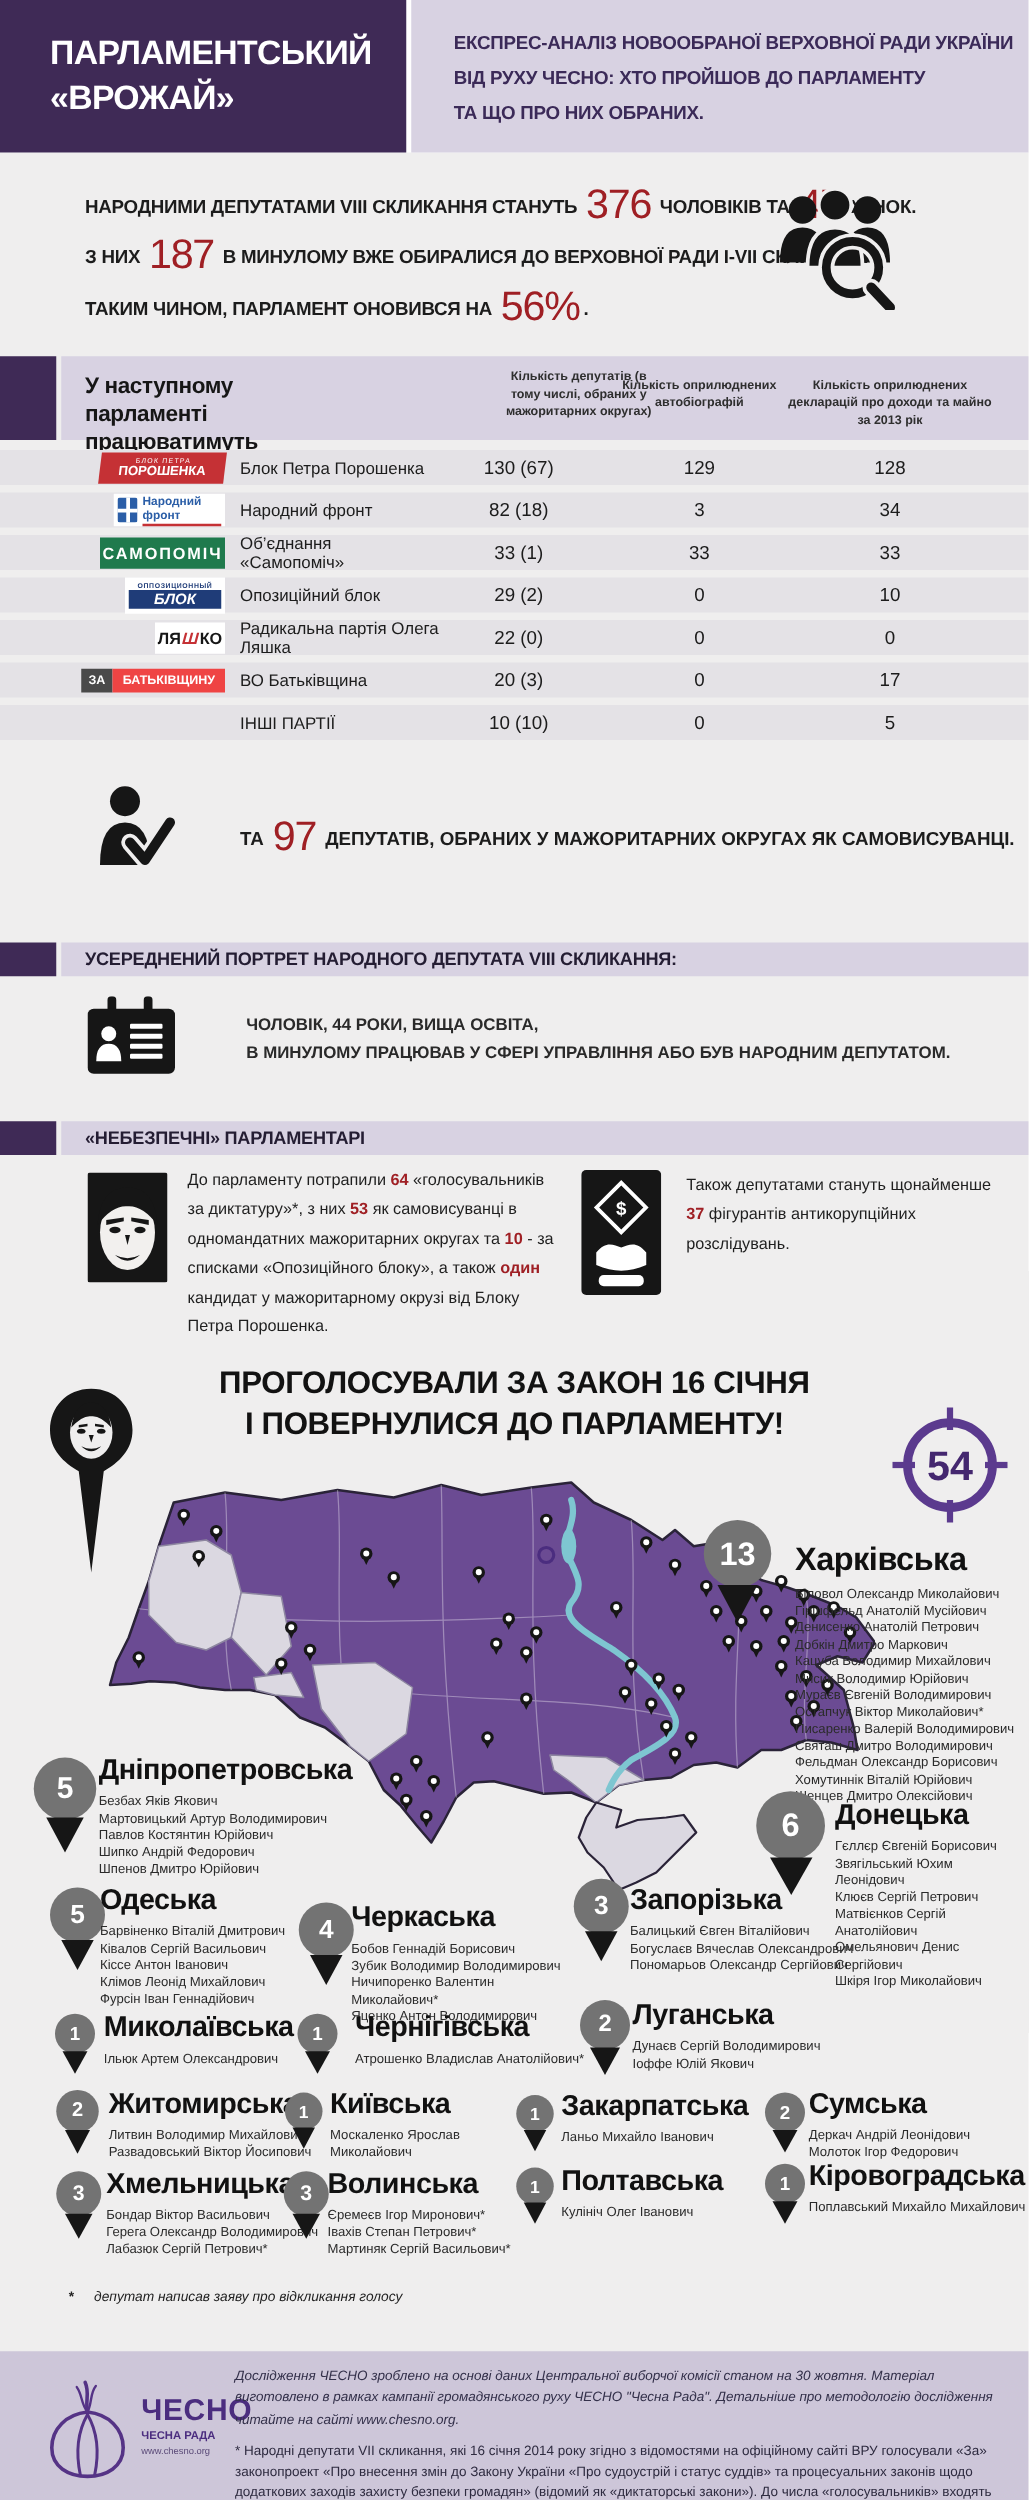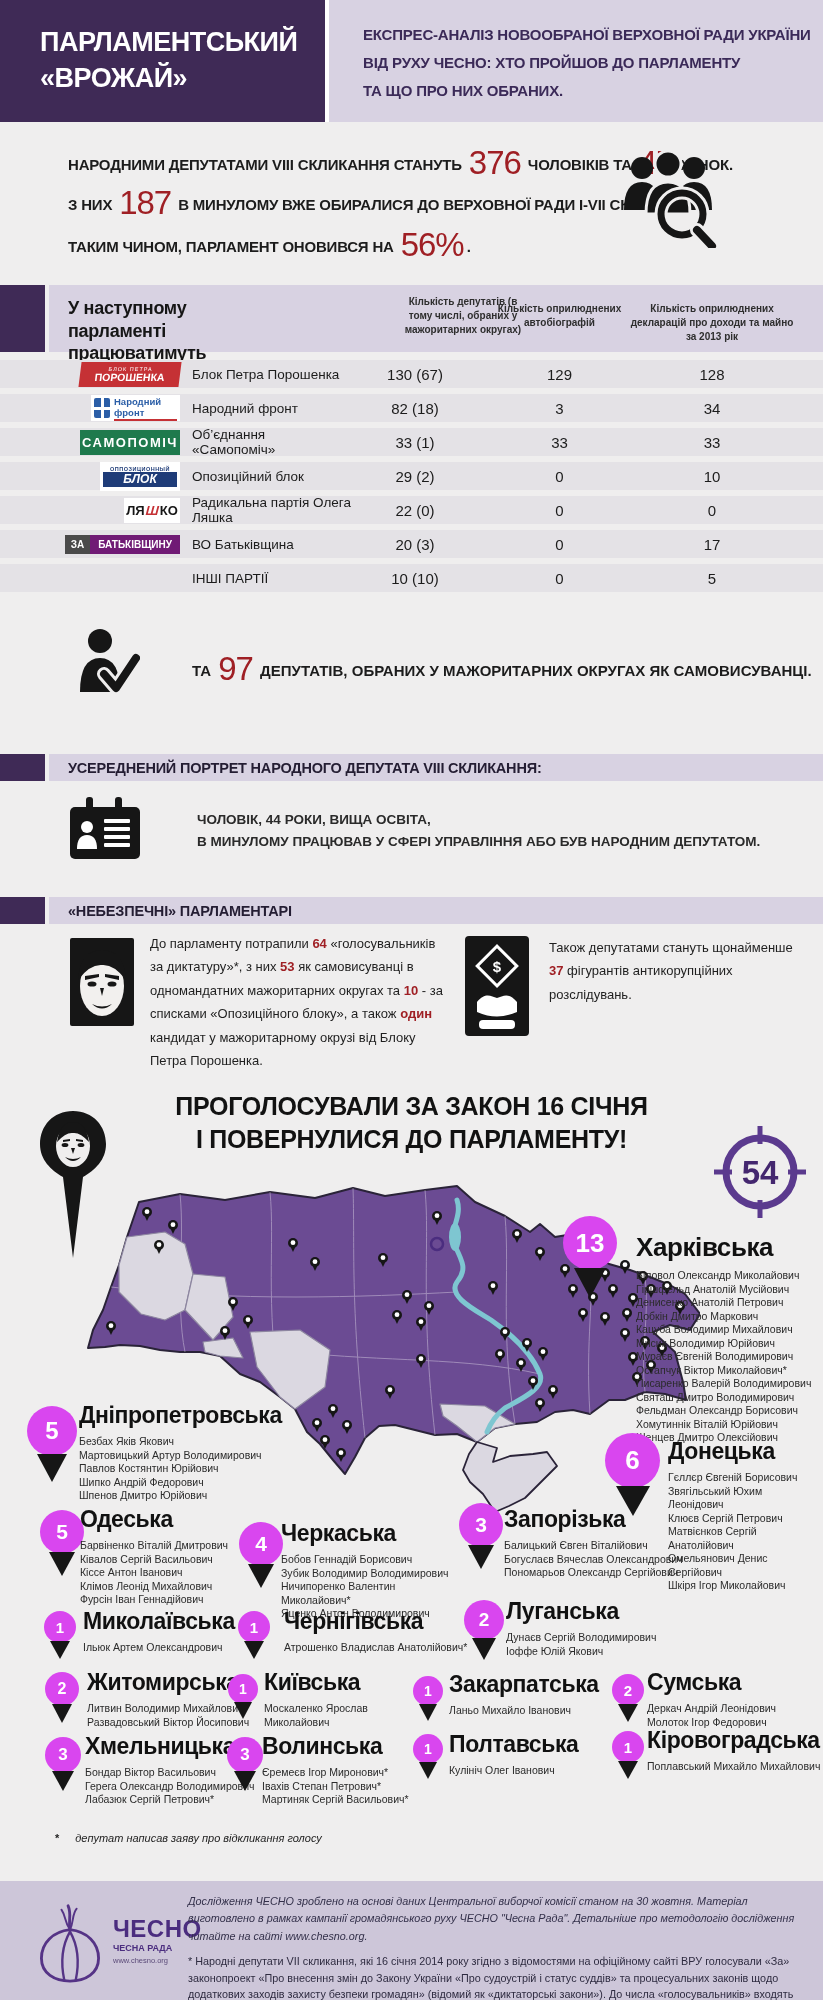--- a/index.html
+++ b/index.html
@@ -49,21 +49,21 @@
   .logo-samopomich .l0{font-size:13px;font-weight:700;letter-spacing:1.5px;}
   .logo-oppo{flex-direction:column;background:#fff;width:80px;height:29px;justify-content:center;padding:1px 0;box-sizing:border-box;}
   .logo-oppo .l0{font-size:5.5px;font-weight:700;color:#1f3c78;letter-spacing:0.5px;}
   .logo-oppo .l1{font-size:12px;font-weight:700;font-style:italic;color:#fff;background:#1f3c78;width:92%;
                  text-align:center;line-height:1.25;}
   .logo-lyashko{background:#fff;width:56px;height:25px;justify-content:center;}
   .logo-lyashko span{font-size:13px;font-weight:700;color:#161616;}
   .logo-lyashko .l1{color:#c53135;transform:skewX(-15deg);padding:0 1px;}
   .logo-batkiv{height:23px;}
   .logo-batkiv .l0{background:#4a4a4a;color:#fff;font-size:10px;font-weight:700;padding:4px 6px;}
-  .logo-batkiv .l1{background:#701a75;color:#fff;font-size:10px;font-weight:700;padding:4px 8px;}
+  .logo-batkiv .l1{background:#ef4444;color:#fff;font-size:10px;font-weight:700;padding:4px 8px;}
   
   .selfnom{position:relative;height:146px;}
   .selfnom p{position:absolute;left:192px;top:52px;margin:0;font-size:15px;font-weight:700;}
   .selfnom svg{position:absolute;left:76px;top:30px;}
   
   .sbar{position:relative;height:27px;}
   .sbar .tab{position:absolute;left:0;top:0;width:45px;height:27px;background:#3f2a56;}
   .sbar .bar{position:absolute;left:49px;right:0;top:0;height:27px;background:#d8d2e2;}
   .sbar .txt{position:absolute;left:68px;top:0;height:27px;display:flex;align-items:center;
              font-size:14.5px;font-weight:700;color:#241d33;letter-spacing:-0.2px;}
@@ -81,21 +81,21 @@
   .danger .rtext{left:549px;top:12px;width:252px;}
   
   .mapsec{position:relative;height:805px;}
   .map-title{position:absolute;left:0;top:14px;width:100%;text-align:center;font-size:25px;font-weight:700;
              letter-spacing:-0.3px;line-height:1.3;color:#121212;}
   .yanukpin{position:absolute;left:38px;top:34px;}
   .crosshair{position:absolute;left:712px;top:48px;}
   .ukrmap{position:absolute;left:85px;top:106px;}
   .region{position:absolute;left:0;top:0;}
   .pin{position:absolute;}
-  .pin-head{background:#d946ef;border-radius:50%;color:#fff;font-weight:700;display:flex;align-items:center;justify-content:center;}
+  .pin-head{background:#737373;border-radius:50%;color:#fff;font-weight:700;display:flex;align-items:center;justify-content:center;}
   .pin-tail{width:0;height:0;border-left:0 solid transparent;border-right:0 solid transparent;
             border-top:0 solid #161616;margin:-2px auto 0;}
   .region-body{position:absolute;}
   .region-name{font-size:23px;font-weight:700;letter-spacing:-0.4px;color:#111;margin-bottom:6px;}
   .dep-name{font-size:10.5px;line-height:13.5px;color:#2b2b2b;}
   .footnote{position:absolute;left:55px;top:756px;font-size:11px;color:#222;}
   .footnote .star{font-weight:700;font-style:normal;margin-right:16px;}
   .footnote .fx{font-style:italic;}
   
   .footer{position:relative;height:125px;background:#cdc6d9;}

